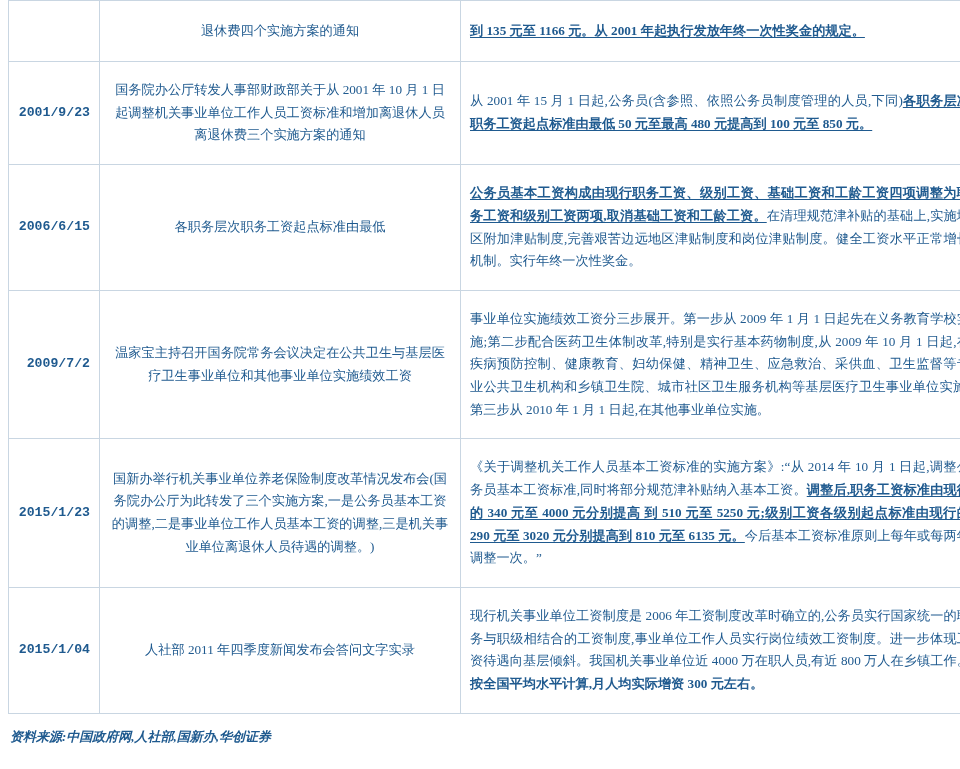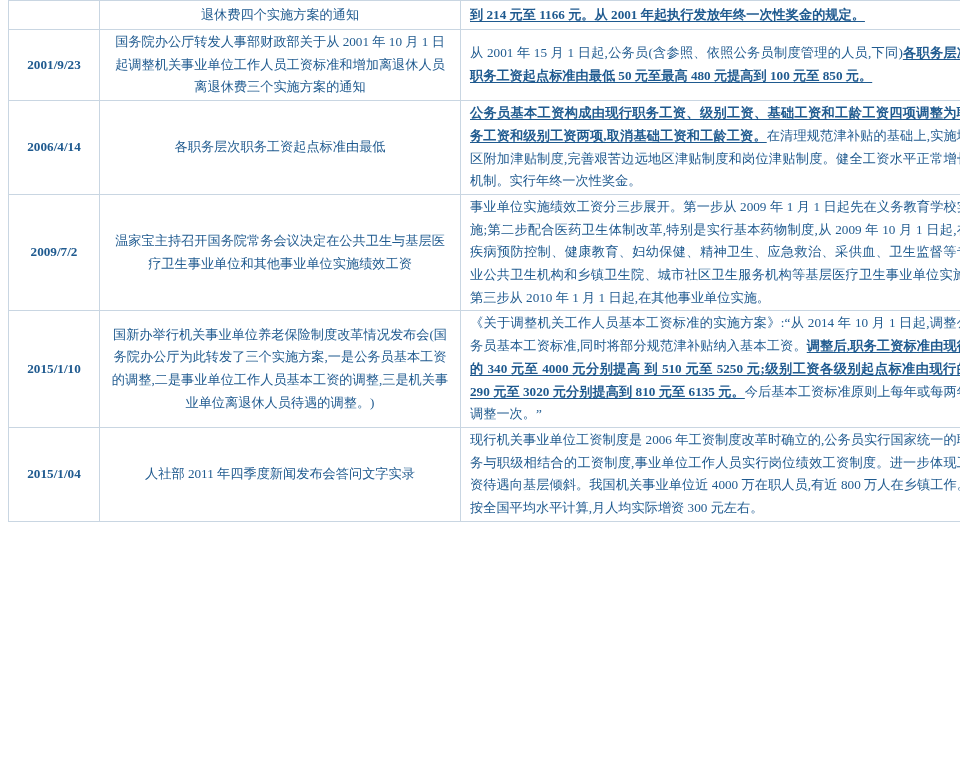--- a/index.html
+++ b/index.html
@@ -22,51 +22,51 @@
   }
   table.doc-table {
     width: 928px;
     margin: 0 0 0 8px;
     border-collapse: collapse;
     table-layout: fixed;
   }
   table.doc-table td {
     border: 1px solid #c9d6e2;
     vertical-align: middle;
-    padding: 1px 9px;
+    padding: 17px 9px;
     font-size: 13.2px;
     line-height: 1.72;
     color: #1f5a8f;
   }
   td.col-date {
     width: 72px;
-    text-align: center;
+    text-align: right;
     font-weight: bold;
     font-size: 12.6px;
     color: #1f5a8f;
-    font-family: Liberation Serif, serif;
+    font-family: Liberation Mono, monospace;
   }
   td.col-title {
     width: 342px;
     text-align: center;
     color: #1f5a8f;
   }
   td.col-content {
     width: 500px;
     text-align: justify;
     text-justify: inter-ideograph;
     color: #1f5a8f;
   }
   .u-bold {
     font-weight: bold;
     text-decoration: underline;
     text-underline-offset: 2px;
   }
   .b-only {
-    font-weight: normal;
+    font-weight: bold;
     margin-top: 24px;
   }
   .first-row td {
     border-top: none;
   }
   .source-line {
     margin: 14px 0 0 10px;
     font-size: 13px;
     font-style: italic;
     font-weight: bold;
@@ -89,50 +89,51 @@
 <body>
 
 <div class="page">
 
   <table class="doc-table">
     <tbody>
 
       <tr class="first-row clip-top">
         <td class="col-date"></td>
         <td class="col-title">退休费四个实施方案的通知</td>
-        <td class="col-content"><span class="u-bold">到 214 元至 1166 元。从 2001 年起执行发放年终一次性奖金的规定。</span></td>
+        <td class="col-content"><span class="u-bold">到 135 元至 1166 元。从 2001 年起执行发放年终一次性奖金的规定。</span></td>
       </tr>
 
       <tr>
         <td class="col-date">2001/9/23</td>
         <td class="col-title">国务院办公厅转发人事部财政部关于从 2001 年 10 月 1 日起调整机关事业单位工作人员工资标准和增加离退休人员离退休费三个实施方案的通知</td>
         <td class="col-content"><span>从 2001 年 15 月 1 日起,公务员(含参照、依照公务员制度管理的人员,下同)</span><span class="u-bold">各职务层次职务工资起点标准由最低 50 元至最高 480 元提高到 100 元至 850 元。</span></td>
       </tr>
 
       <tr>
-        <td class="col-date">2006/4/14</td>
+        <td class="col-date">2006/6/15</td>
         <td class="col-title">各职务层次职务工资起点标准由最低</td>
         <td class="col-content"><span class="u-bold">公务员基本工资构成由现行职务工资、级别工资、基础工资和工龄工资四项调整为职务工资和级别工资两项,取消基础工资和工龄工资。</span><span>在清理规范津补贴的基础上,实施地区附加津贴制度,完善艰苦边远地区津贴制度和岗位津贴制度。健全工资水平正常增长机制。实行年终一次性奖金。</span></td>
       </tr>
 
       <tr>
         <td class="col-date">2009/7/2</td>
         <td class="col-title">温家宝主持召开国务院常务会议决定在公共卫生与基层医疗卫生事业单位和其他事业单位实施绩效工资</td>
         <td class="col-content">事业单位实施绩效工资分三步展开。第一步从 2009 年 1 月 1 日起先在义务教育学校实施;第二步配合医药卫生体制改革,特别是实行基本药物制度,从 2009 年 10 月 1 日起,在疾病预防控制、健康教育、妇幼保健、精神卫生、应急救治、采供血、卫生监督等专业公共卫生机构和乡镇卫生院、城市社区卫生服务机构等基层医疗卫生事业单位实施;第三步从 2010 年 1 月 1 日起,在其他事业单位实施。</td>
       </tr>
 
       <tr>
-        <td class="col-date">2015/1/10</td>
+        <td class="col-date">2015/1/23</td>
         <td class="col-title">国新办举行机关事业单位养老保险制度改革情况发布会(国务院办公厅为此转发了三个实施方案,一是公务员基本工资的调整,二是事业单位工作人员基本工资的调整,三是机关事业单位离退休人员待遇的调整。)</td>
         <td class="col-content"><span>《关于调整机关工作人员基本工资标准的实施方案》:“从 2014 年 10 月 1 日起,调整公务员基本工资标准,同时将部分规范津补贴纳入基本工资。</span><span class="u-bold">调整后,职务工资标准由现行的 340 元至 4000 元分别提高 到 510 元至 5250 元;级别工资各级别起点标准由现行的 290 元至 3020 元分别提高到 810 元至 6135 元。</span><span>今后基本工资标准原则上每年或每两年调整一次。”</span></td>
       </tr>
 
       <tr>
         <td class="col-date">2015/1/04</td>
         <td class="col-title">人社部 2011 年四季度新闻发布会答问文字实录</td>
         <td class="col-content"><span>现行机关事业单位工资制度是 2006 年工资制度改革时确立的,公务员实行国家统一的职务与职级相结合的工资制度,事业单位工作人员实行岗位绩效工资制度。进一步体现工资待遇向基层倾斜。我国机关事业单位近 4000 万在职人员,有近 800 万人在乡镇工作。</span><span class="b-only">按全国平均水平计算,月人均实际增资 300 元左右。</span></td>
       </tr>
 
     </tbody>
   </table>
 
+  <div class="source-line">资料来源:中国政府网,人社部,国新办,华创证券</div>
 
 </div>
 
 </body></html>

